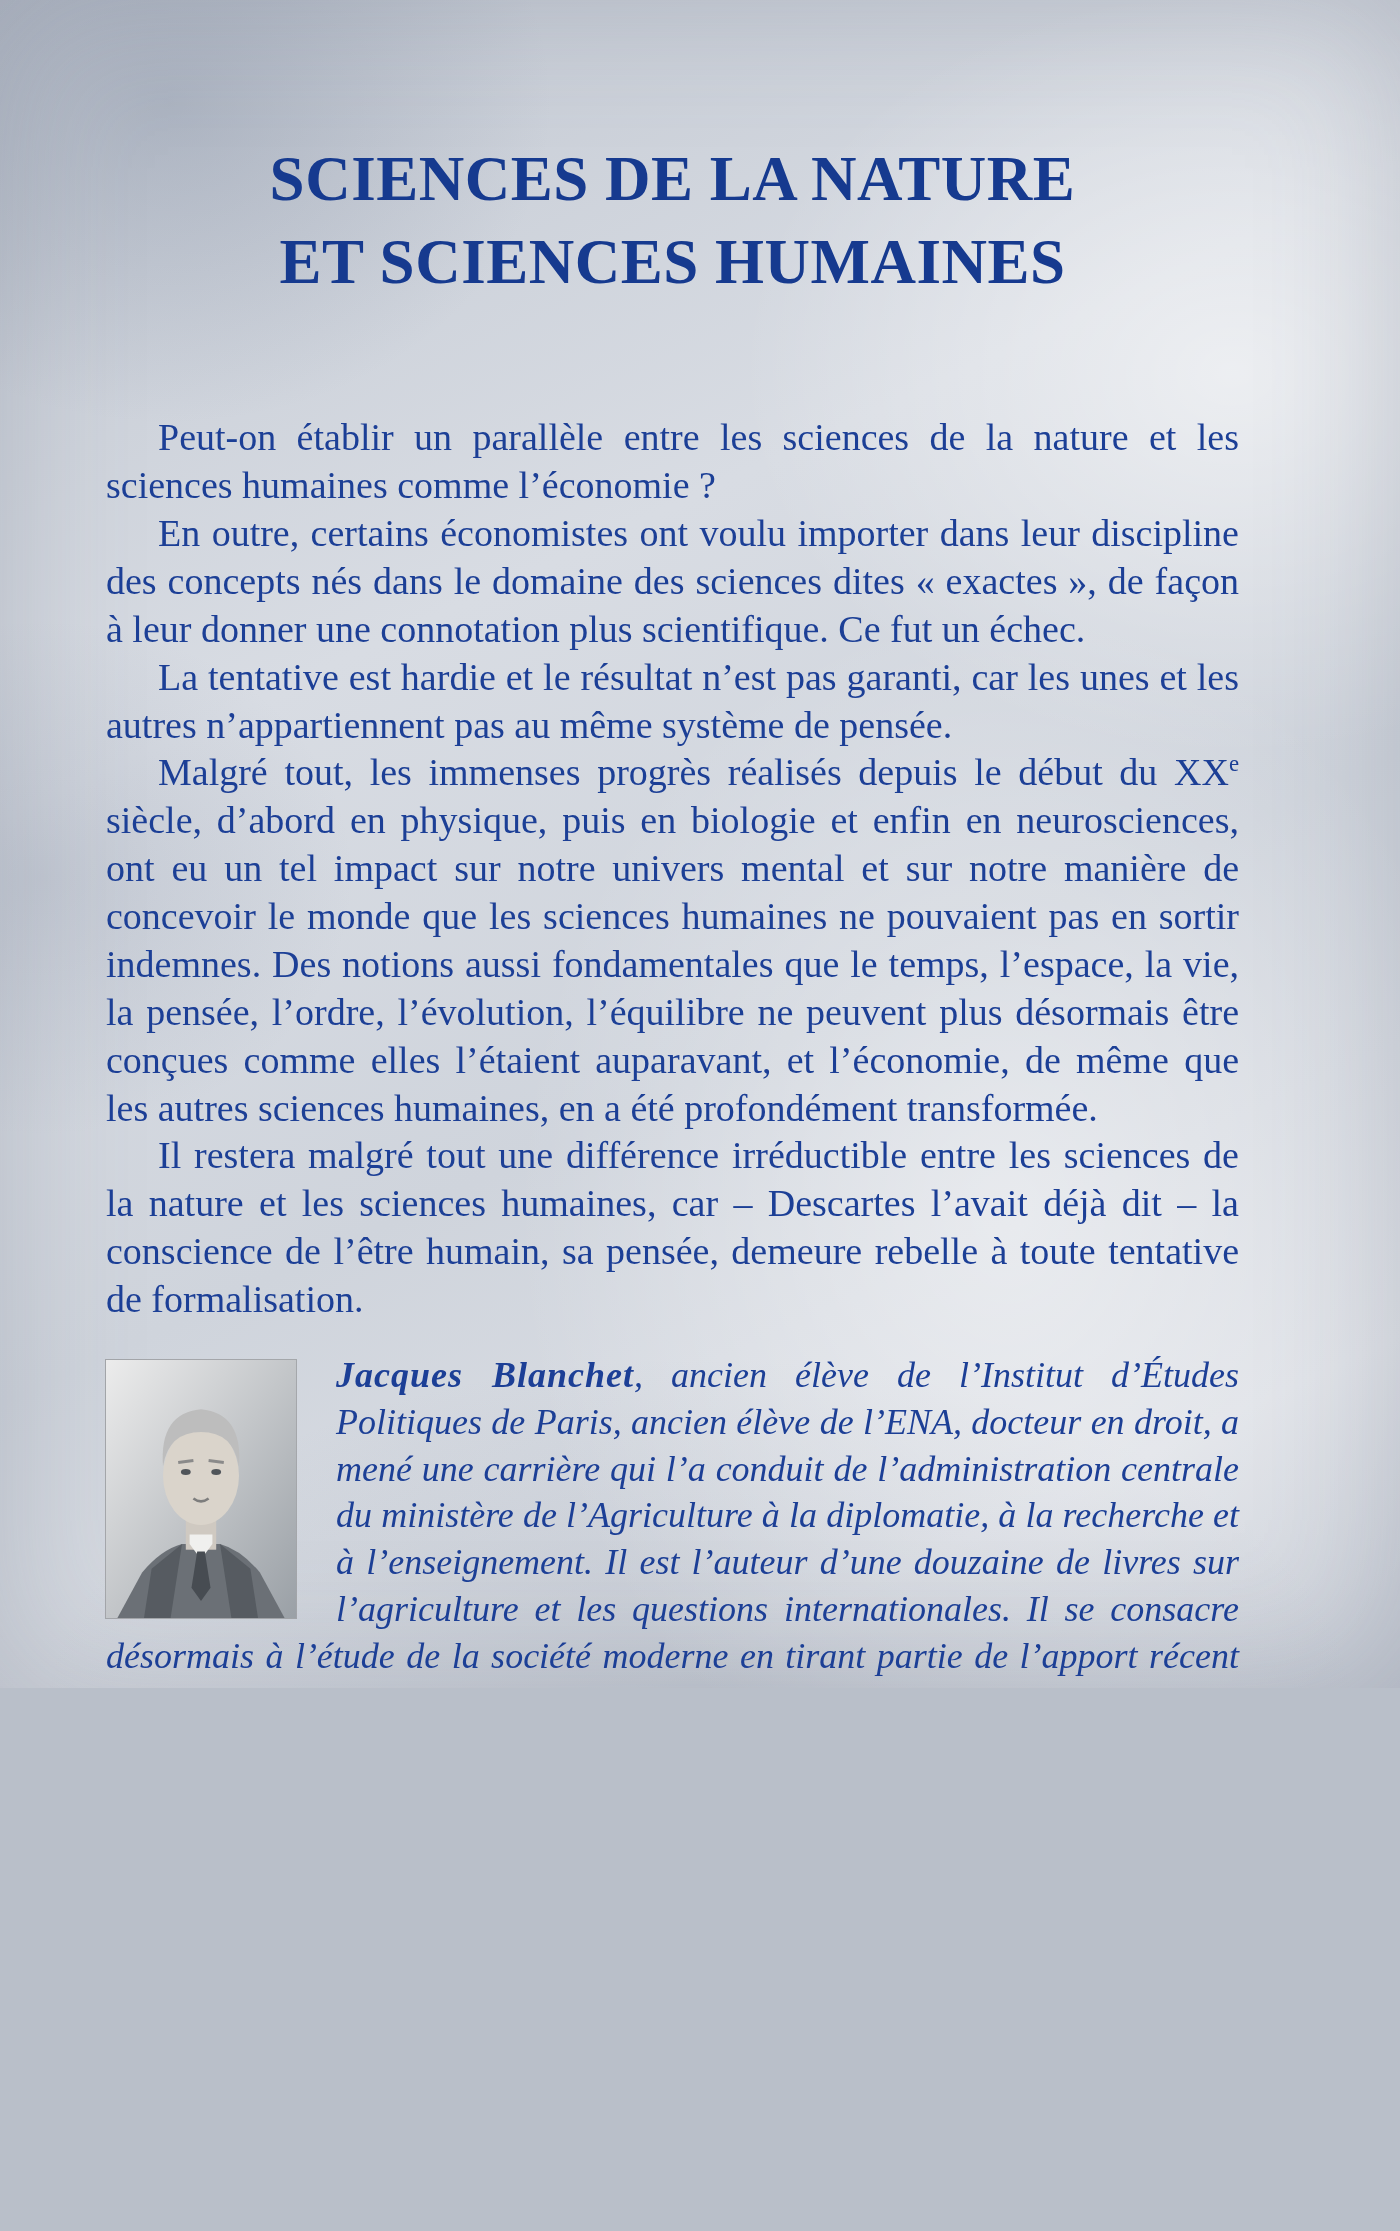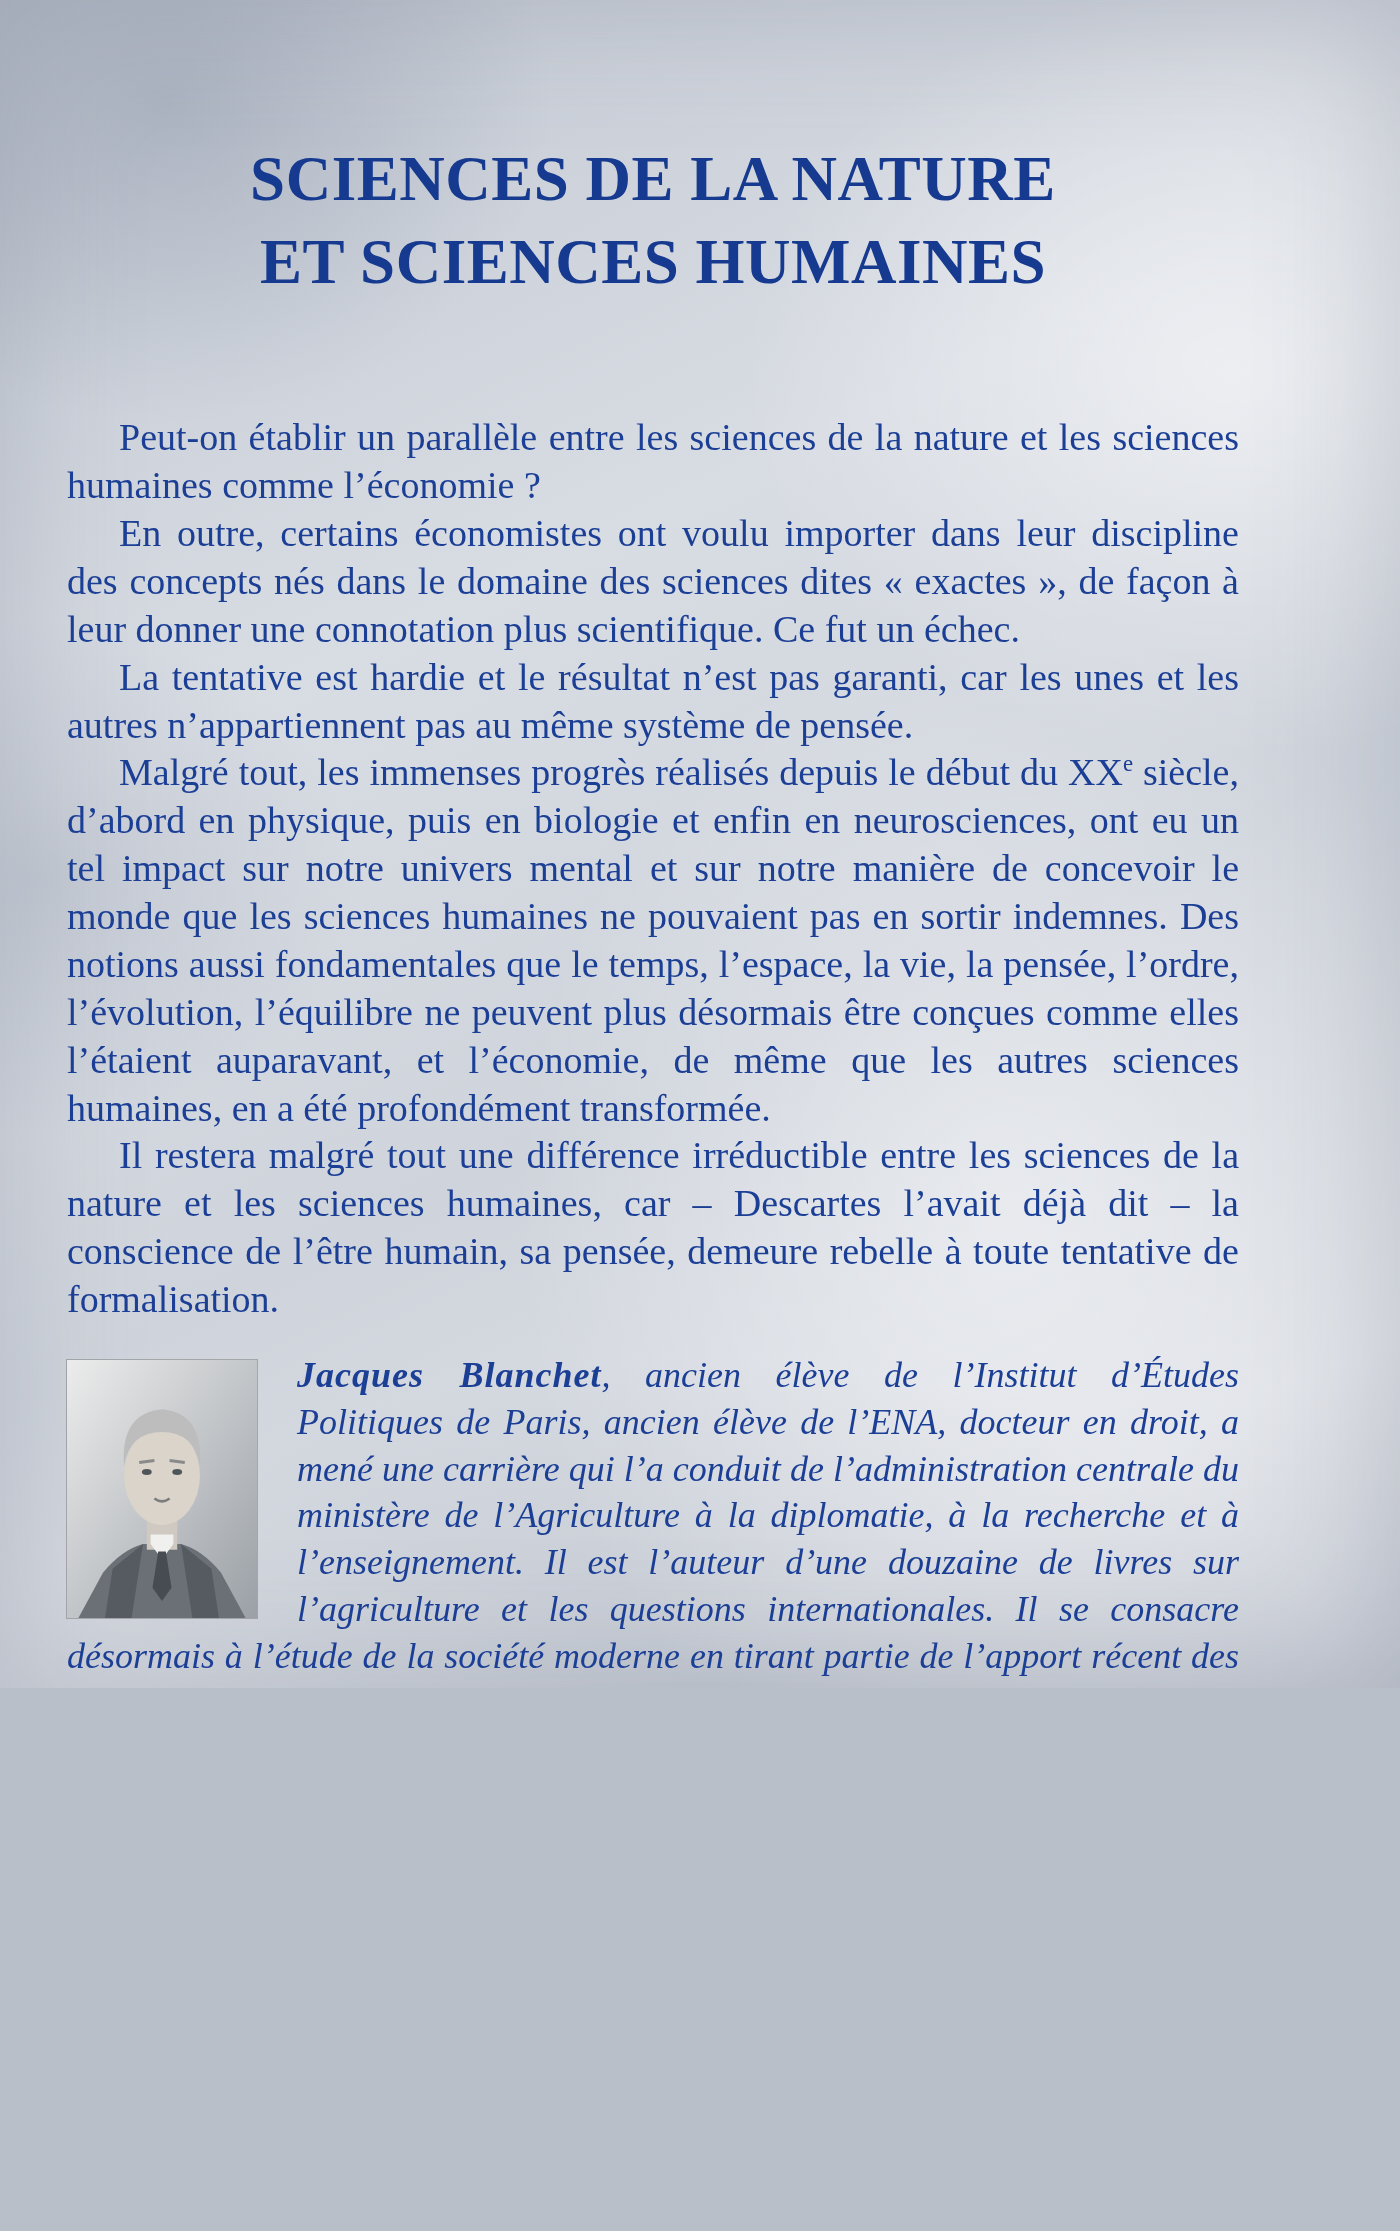--- a/index.html
+++ b/index.html
@@ -3,21 +3,21 @@
 <meta charset="utf-8">
 <style>
   html, body { margin: 0; padding: 0; }
   body { background: #b9bfc9; }
 
   .cover {
     position: relative;
     width: 1400px;
     height: 1688px;
     box-sizing: border-box;
-    padding: 0 161px 0 67px;
+    padding: 0 161px 0 106px;
     overflow: hidden;
     font-family: "Liberation Serif", "DejaVu Serif", serif;
     color: #1c3f96;
     background:
       radial-gradient(ellipse 620px 520px at 12% 6%, rgba(110,122,145,.30), transparent 62%),
       radial-gradient(ellipse 820px 640px at 88% 22%, rgba(255,255,255,.55), transparent 60%),
       radial-gradient(ellipse 760px 940px at 72% 72%, rgba(255,255,255,.45), transparent 65%),
       radial-gradient(ellipse 520px 430px at 3% 52%, rgba(125,136,158,.22), transparent 60%),
       radial-gradient(ellipse 940px 520px at 50% 102%, rgba(135,146,163,.30), transparent 70%),
       linear-gradient(155deg, #c2c8d2 0%, #d8dce3 35%, #cfd4dc 60%, #dde0e6 85%, #c8cdd6 100%);

